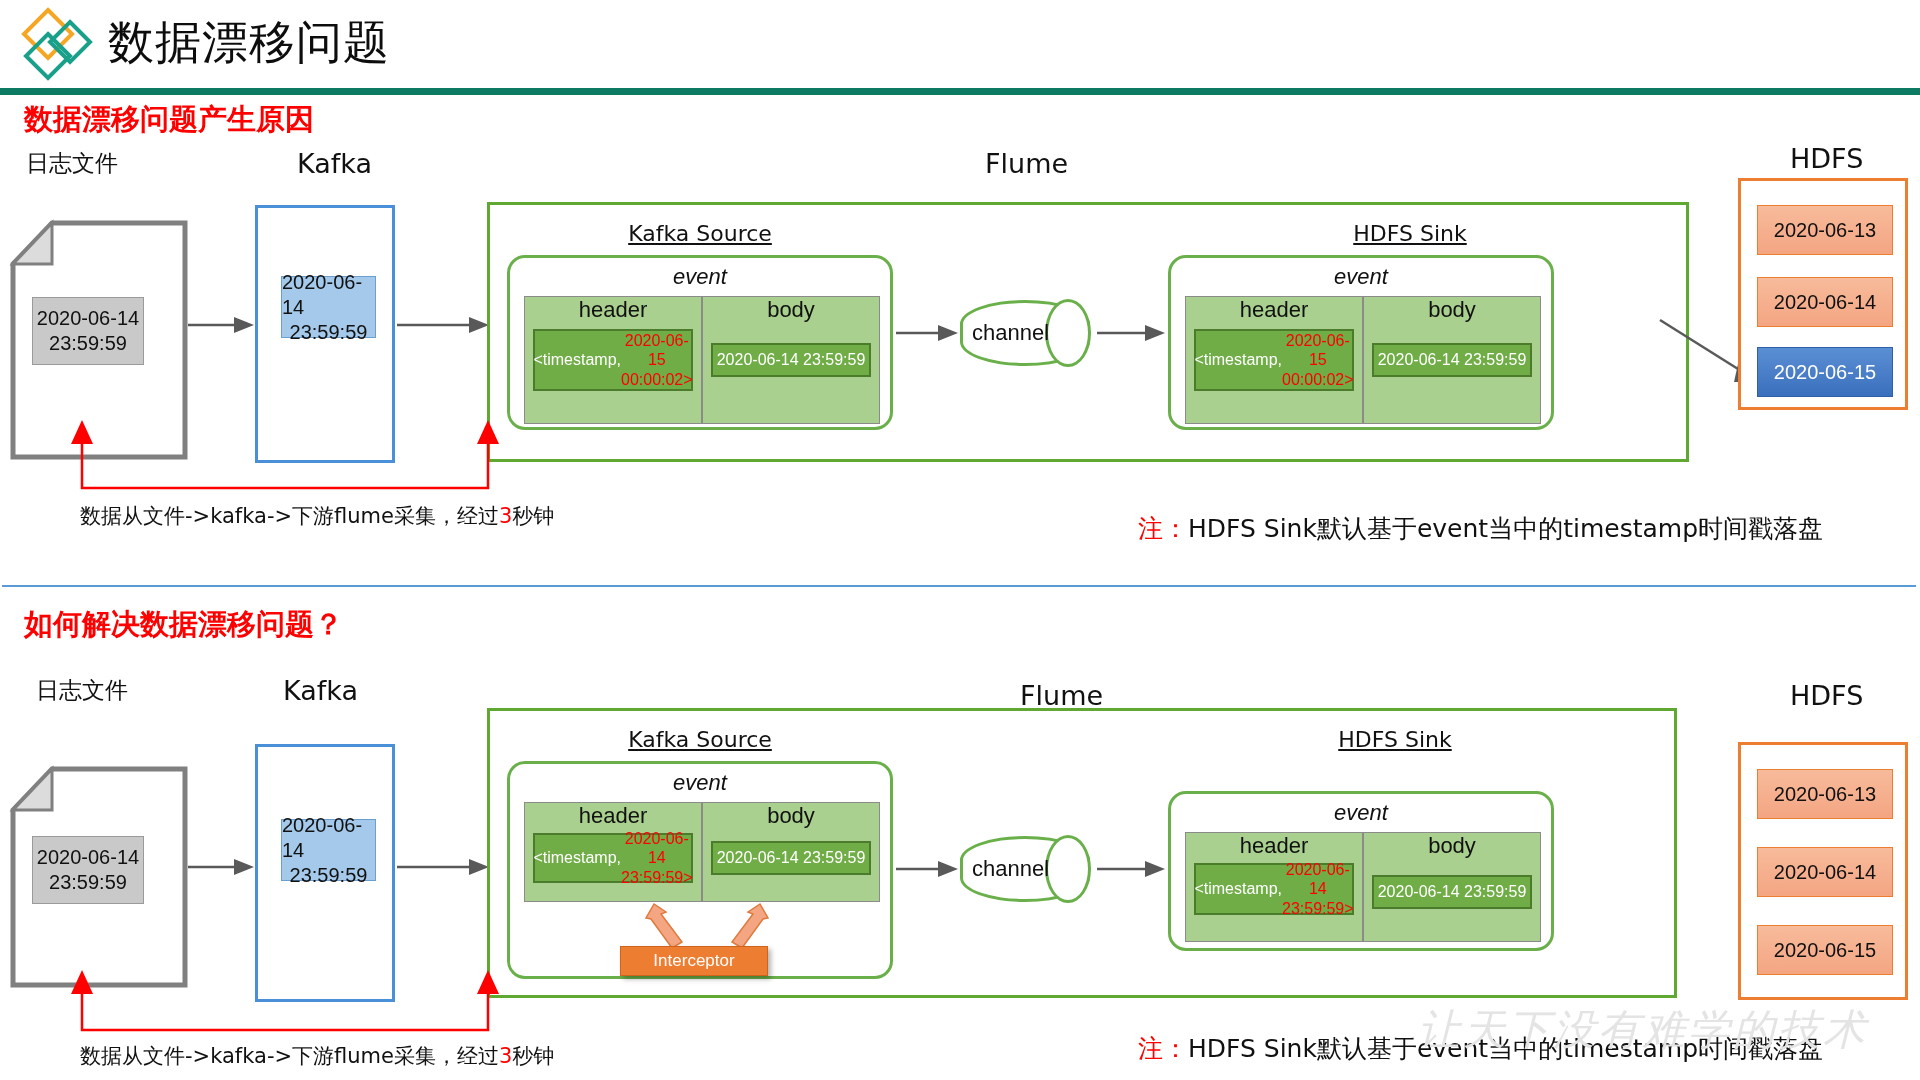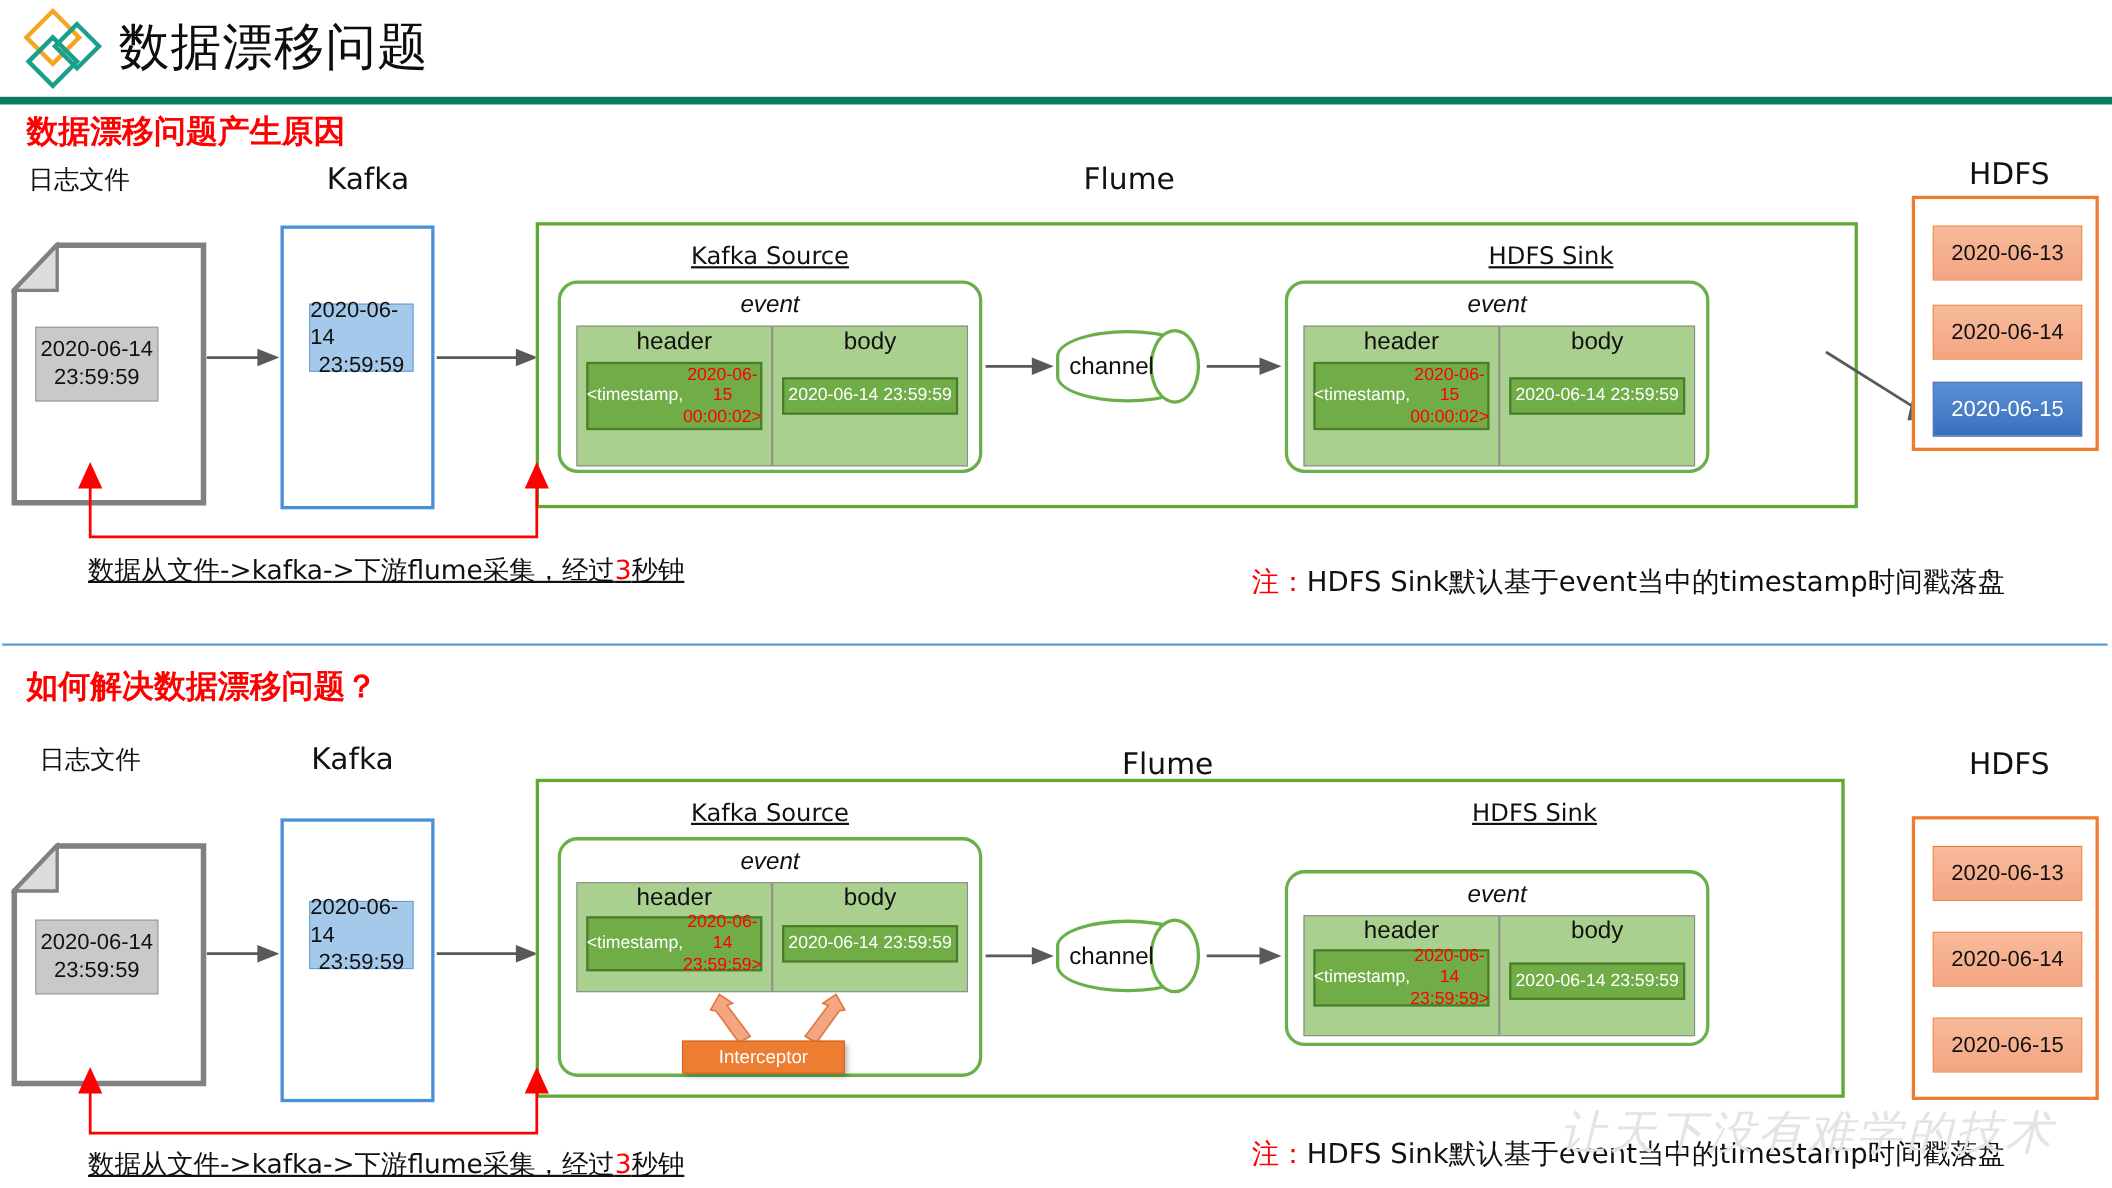--- a/index.html
+++ b/index.html
@@ -85,22 +85,22 @@
     font-size:20px; color:#111;
     background:linear-gradient(180deg,#f7bb9b 0%,#f4a582 100%);
     border:1px solid #ed7d31;
   }
   .hdfs-item.sel {
     background:linear-gradient(180deg,#5b8fd4 0%,#3a6fbd 100%);
     border:1px solid #2f5fa8; color:#ffffff;
   }
 
   
-  .note-small { font-size:24px; color:#111; white-space:nowrap;
-                font-family:"DejaVu Sans","Liberation Sans",sans-serif;text-decoration:underline; }
+  .note-small { font-size:21px; color:#111; white-space:nowrap;
+                font-family:"DejaVu Sans","Liberation Sans",sans-serif; }
   .note-small .red { color:#ff0000; }
   .note-big { font-size:25px; color:#111; white-space:nowrap;
               font-family:"DejaVu Sans","Liberation Sans",sans-serif; }
   .note-big .red { color:#ff0000; }
 
   
   .interceptor {
     position:absolute; background:#ed7d31; border:1px solid #d1641c;
     color:#ffffff; font-size:17px;
     display:flex; align-items:center; justify-content:center;

